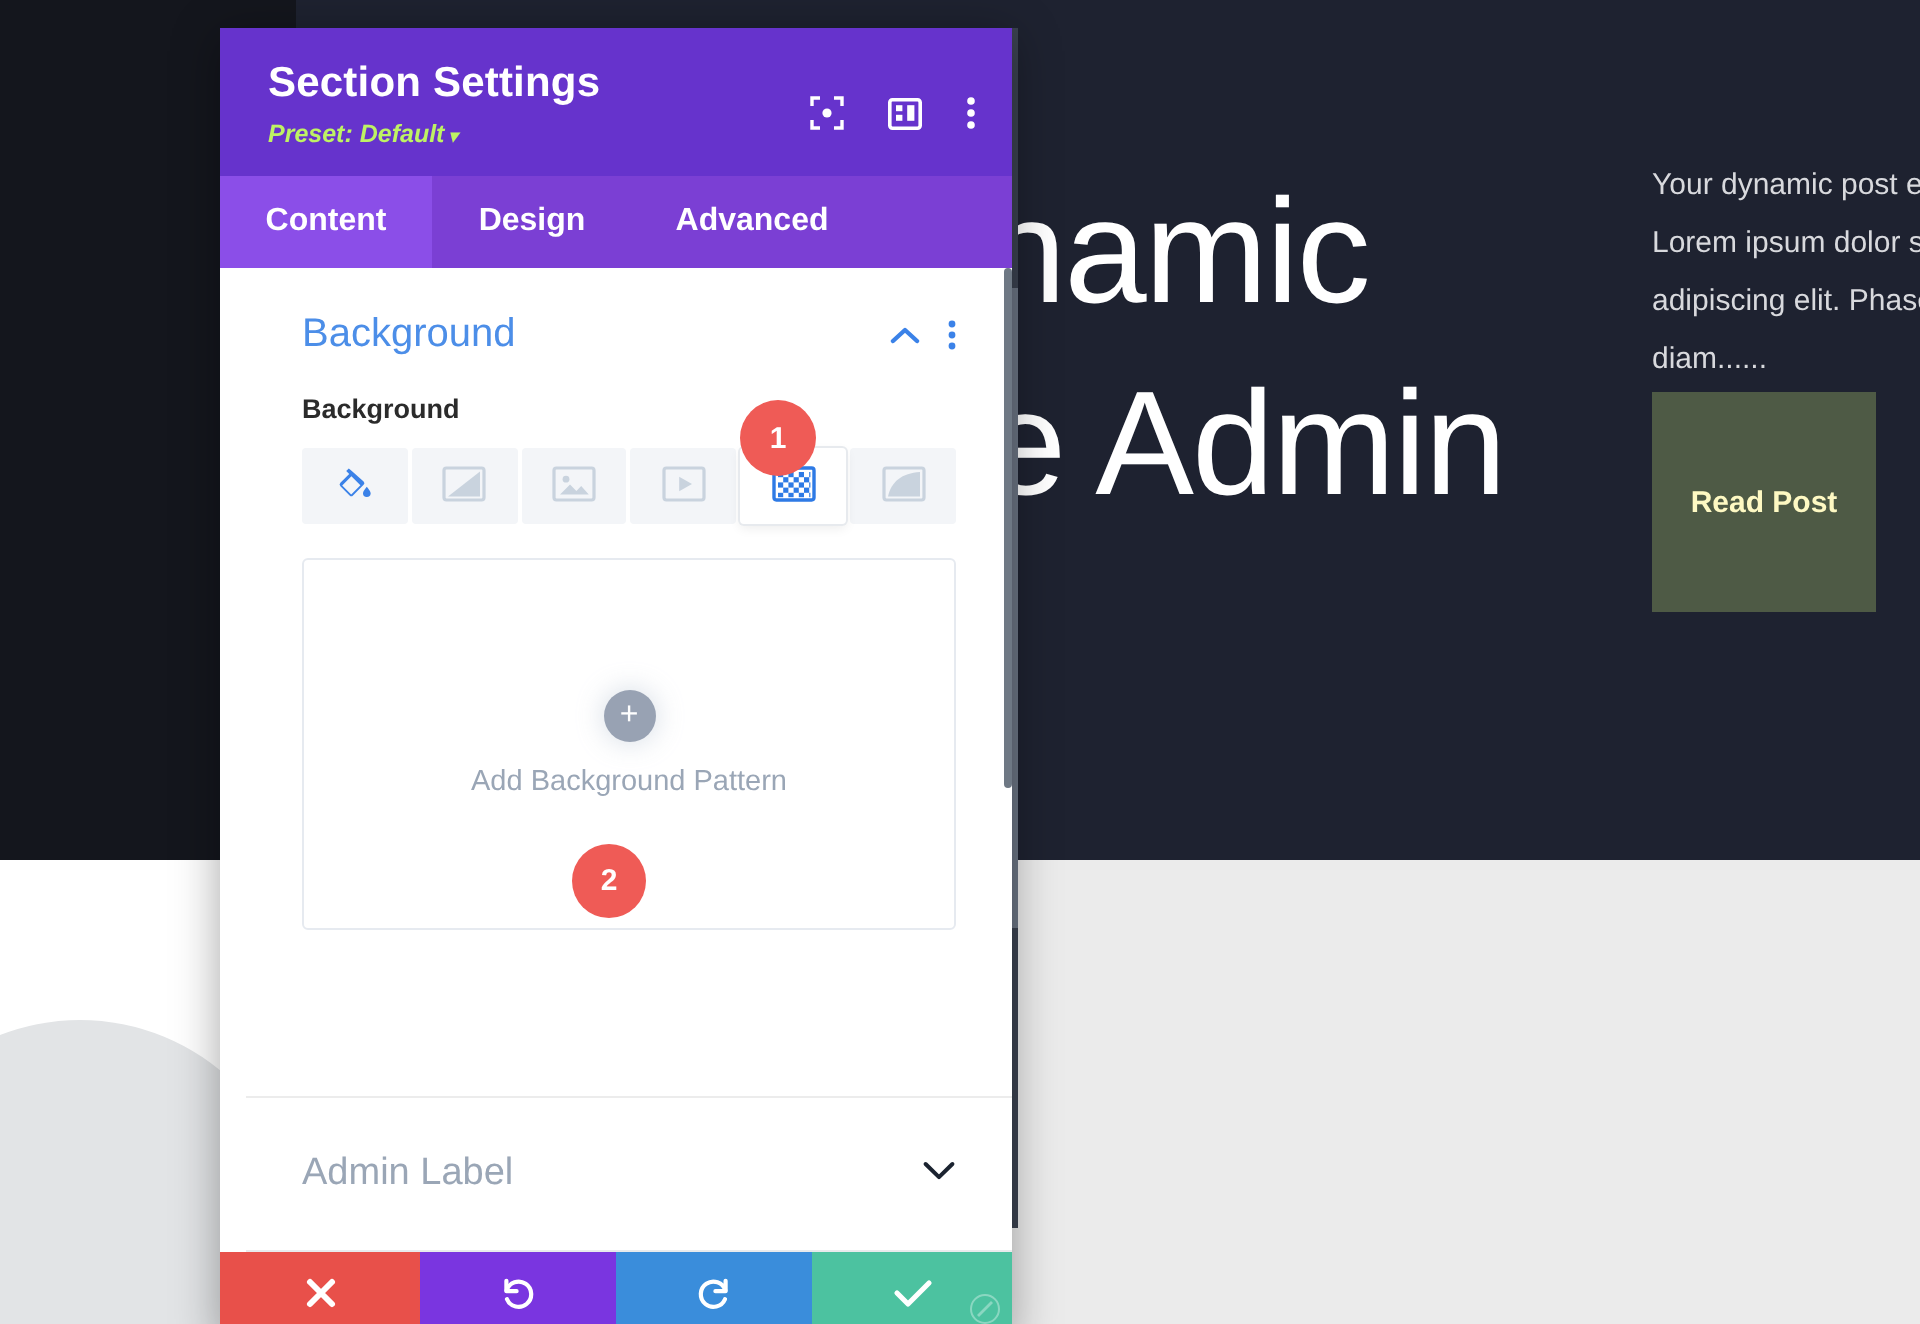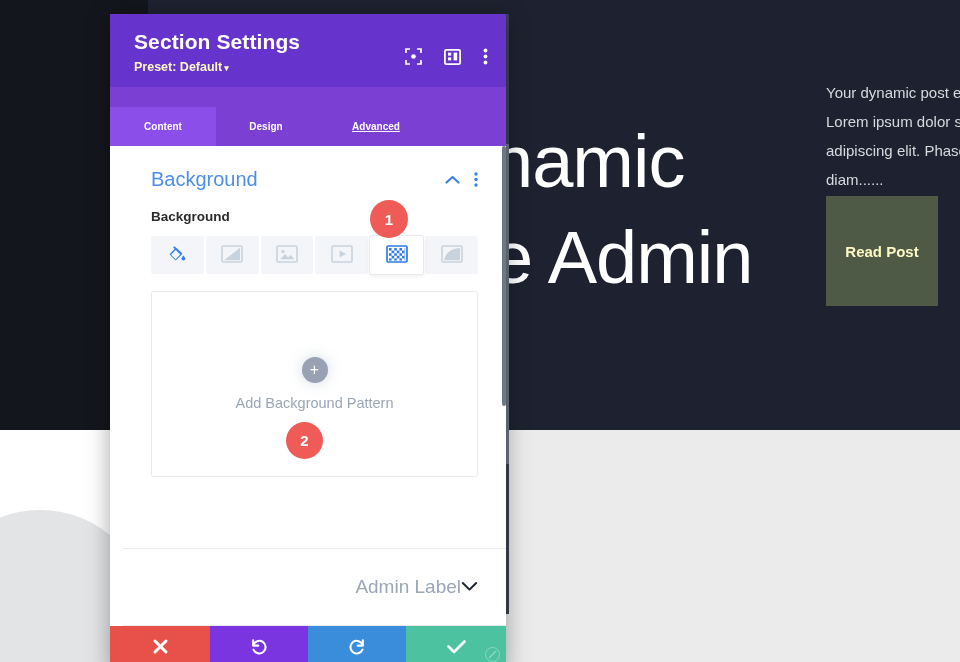--- a/index.html
+++ b/index.html
@@ -16,21 +16,21 @@
     position: absolute; left: 0; top: 0; right: 0; height: 430px;
     background: #1e2230;
   }
   .hero-left-gutter {
     position: absolute; left: 0; top: 0; width: 148px; height: 430px;
     background: #14161d;
   }
   .hero-heading {
     position: absolute; left: 492px; top: 78px; width: 300px;
     color: #ffffff; font-size: 74px; line-height: 96px; font-weight: 400;
-    letter-spacing: -1px; white-space: nowrap; margin-top: 36px;
+    letter-spacing: -1px; white-space: nowrap;
   }
   .hero-heading span { display: block; }
   .hero-body {
     position: absolute; left: 826px; top: 78px; width: 190px;
     color: #d8d9dd; font-size: 15px; line-height: 29px;
   }
   .read-post-btn {
     position: absolute; left: 826px; top: 196px;
     width: 112px; height: 110px;
     background: #4e5a45;
@@ -61,42 +61,41 @@
     box-shadow: 0 4px 22px rgba(0,0,0,0.35);
     display: flex; flex-direction: column;
     overflow: hidden;
   }
   .modal-header {
     background: #6633cc; padding: 16px 22px 12px 24px;
     position: relative; flex: 0 0 auto;
   }
   .modal-title { color: #fff; font-size: 21px; font-weight: bold; letter-spacing: 0.1px; }
   .modal-preset {
-    color: #fef9c3; font-size: 12.5px; font-weight: bold; margin-top: 6px;
-    cursor: pointer; display: inline-block;
+    color: #bef264; font-size: 12.5px; font-weight: bold; margin-top: 6px;
+    cursor: pointer; display: inline-block; font-style: italic;
   }
   .modal-preset .caret { font-size: 9px; margin-left: 2px; }
   .header-icons {
     position: absolute; right: 18px; top: 34px;
     display: flex; align-items: center; gap: 22px;
   }
   .hi-btn { background: none; border: none; cursor: pointer; padding: 0; line-height: 0; }
 
   .modal-tabs {
     display: flex; background: #7b3fd4; flex: 0 0 auto;
   }
   .tab {
-    padding: 14px 0; color: #fff; font-size: 10px; font-weight: bold;
+    padding: 14px 0; color: #fff; font-size: 16px; font-weight: bold;
     cursor: pointer; text-align: center; background: transparent; border: none;
     font-family: inherit;
-    margin-top: 20px;
   }
   .tab.t1 { width: 106px; }
   .tab.t2 { width: 100px; }
-  .tab.t3 { width: 120px; text-decoration: underline; }
+  .tab.t3 { width: 120px; }
   .tab.active { background: #8b4ee8; }
 
   .modal-body {
     flex: 1 1 auto; position: relative; overflow: hidden; background: #fff;
     border-bottom: 1px solid #e8eaec;
     margin-left: 13px;
   }
 
   .panel-section { padding: 22px 28px 0 28px; position: relative; }
   .section-head {
@@ -130,21 +129,21 @@
     background: #98a2b3; color: #fff;
     display: flex; align-items: center; justify-content: center;
     font-size: 16px; line-height: 1; margin-bottom: 12px;
     box-shadow: 0 0 14px rgba(160,175,195,0.45);
   }
   .drop-label { color: #9aa6b6; font-size: 14.5px; }
 
   .admin-label-row {
     position: absolute; left: 0; right: 0; bottom: 0;
     height: 77px; border-top: 1px solid #ececec;
-    display: flex; align-items: center; justify-content: flex-end;
+    display: flex; align-items: center; justify-content: space-between;
     padding: 16px 28px; cursor: pointer;
   }
   .admin-label-text { color: #9aa6b6; font-size: 19px; }
 
   .modal-footer { display: flex; flex: 0 0 auto; height: 44px; }
   .fbtn {
     border: none; cursor: pointer; display: flex;
     align-items: center; justify-content: center; color: #fff;
     position: relative;
   }

